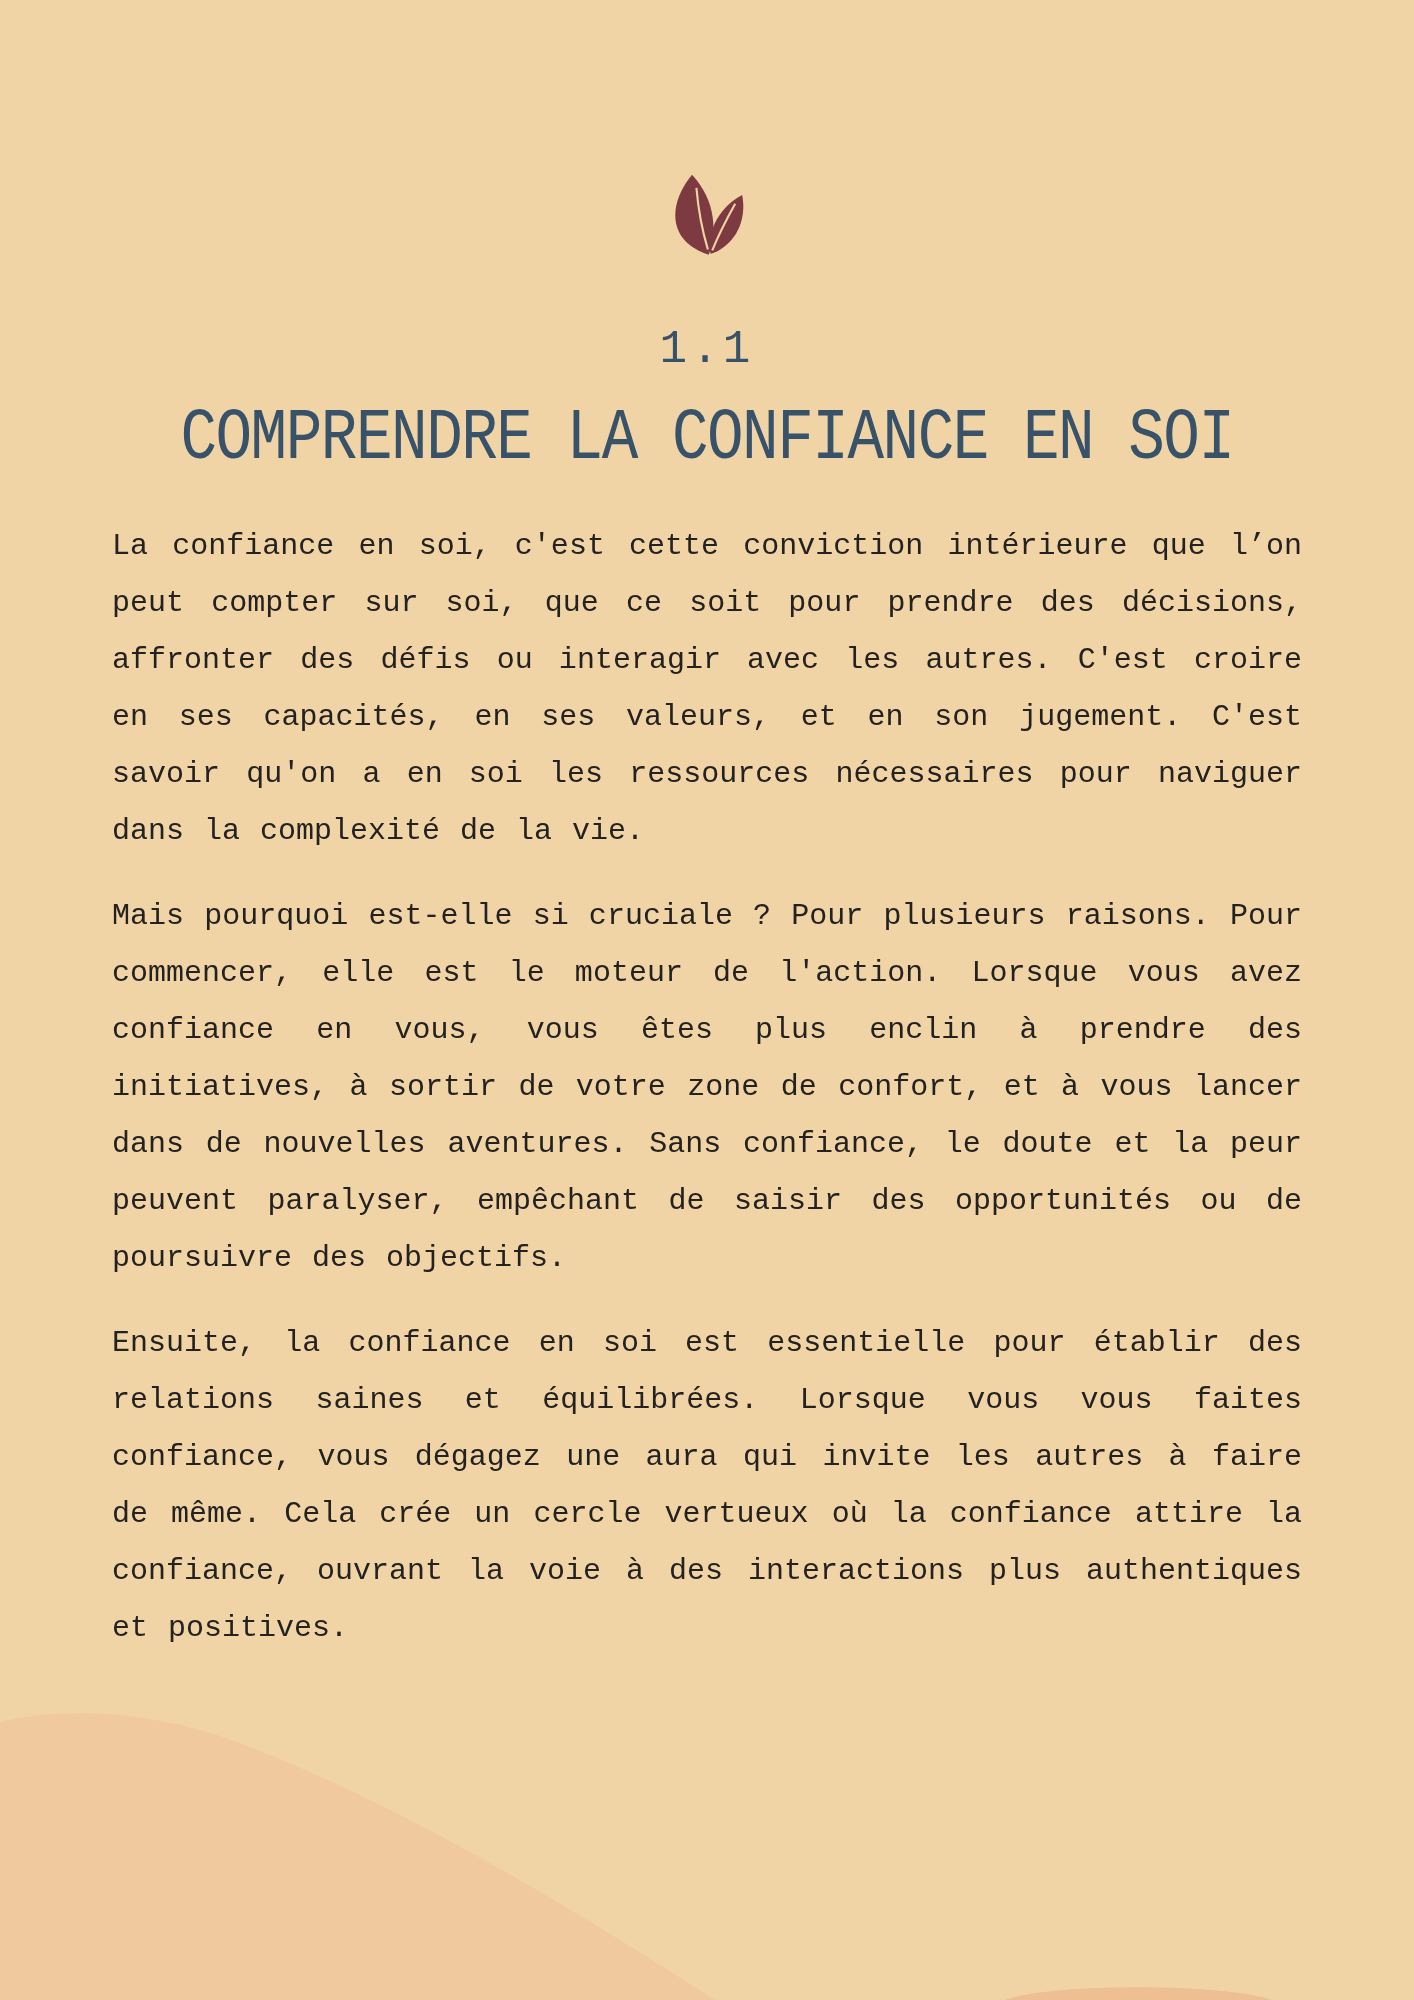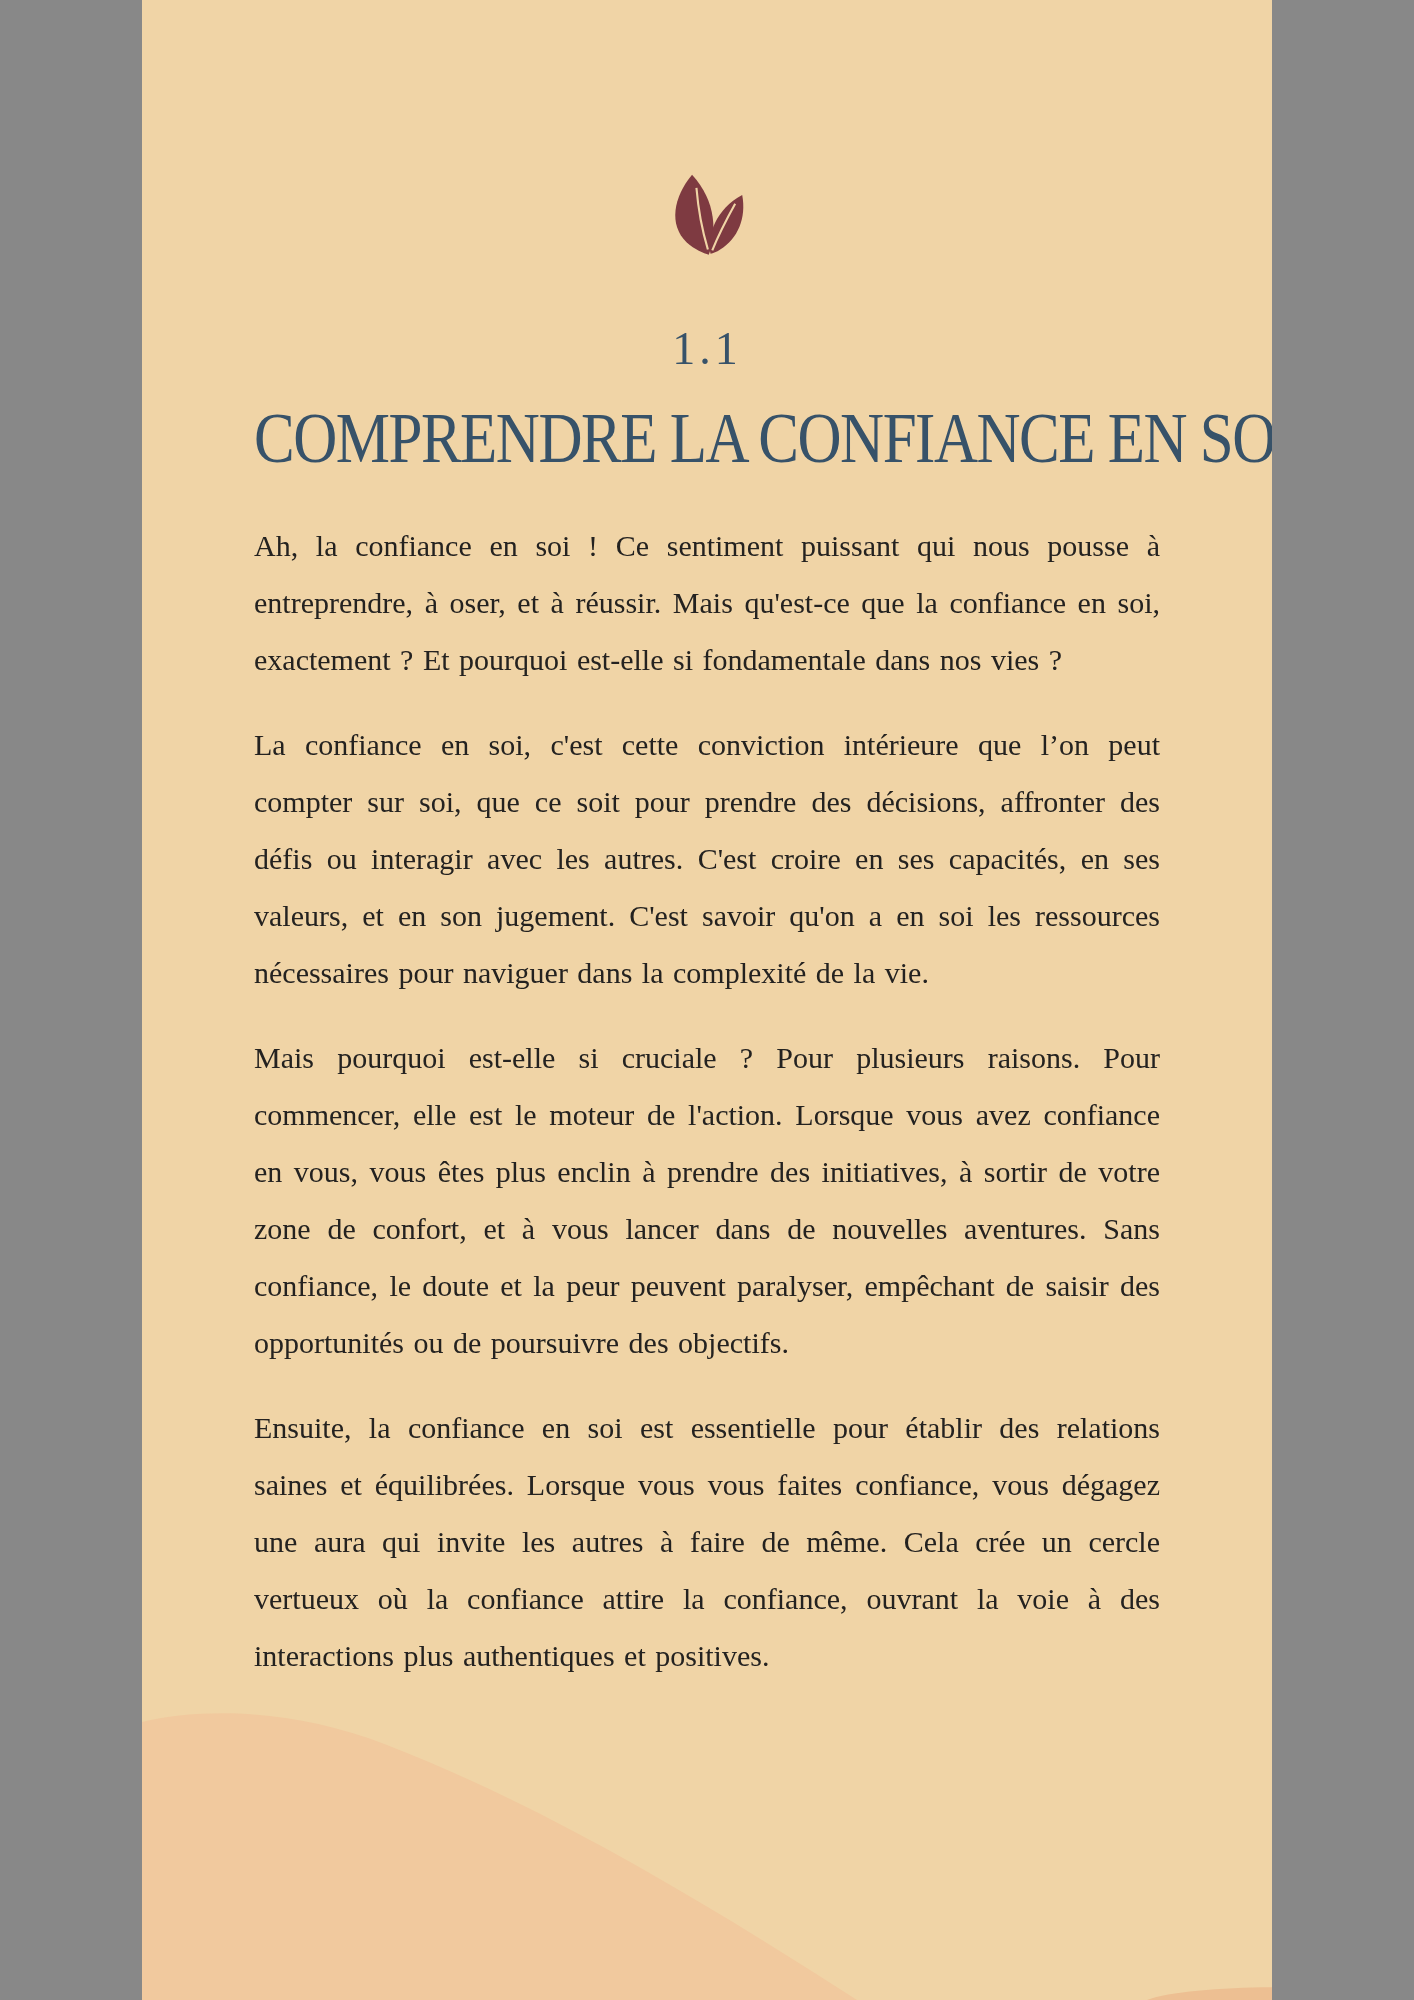--- a/index.html
+++ b/index.html
@@ -2,26 +2,26 @@
 <html><head>
 <meta charset="utf-8">
 <style>
   html, body {
     margin: 0;
     padding: 0;
     background: #888;
   }
   .page {
     position: relative;
-    width: 1130px;
+    width: 1414px;
     height: 2000px;
     margin: 0 auto;
     background: #f0d4a6;
     overflow: hidden;
-    font-family: Liberation Serif, serif;
+    font-family: Liberation Mono, monospace;
   }
   .waves {
     position: absolute;
     left: 0;
     bottom: 0;
     width: 1414px;
     height: 300px;
     display: block;
   }
   .content {
@@ -85,20 +85,19 @@
         <path d="M38,18 C40,42 45,68 51,88" fill="none" stroke="#f0d4a6" stroke-width="2.4"></path>
         <path d="M82,36 C72,54 62,74 56,89" fill="none" stroke="#f0d4a6" stroke-width="2.4"></path>
       </svg>
     </div>
 
     <div class="section-number">1.1</div>
 
     <h1 class="chapter-title">COMPRENDRE LA CONFIANCE EN SOI</h1>
 
     <div class="body-text">
-      <p>Ah, la confiance en soi ! Ce sentiment puissant qui nous pousse à entreprendre, à oser, et à réussir. Mais qu'est-ce que la confiance en soi, exactement ? Et pourquoi est-elle si fondamentale dans nos vies ?</p>
       <p>La confiance en soi, c'est cette conviction intérieure que l’on peut compter sur soi, que ce soit pour prendre des décisions, affronter des défis ou interagir avec les autres. C'est croire en ses capacités, en ses valeurs, et en son jugement. C'est savoir qu'on a en soi les ressources nécessaires pour naviguer dans la complexité de la vie.</p>
       <p>Mais pourquoi est-elle si cruciale ? Pour plusieurs raisons. Pour commencer, elle est le moteur de l'action. Lorsque vous avez confiance en vous, vous êtes plus enclin à prendre des initiatives, à sortir de votre zone de confort, et à vous lancer dans de nouvelles aventures. Sans confiance, le doute et la peur peuvent paralyser, empêchant de saisir des opportunités ou de poursuivre des objectifs.</p>
       <p>Ensuite, la confiance en soi est essentielle pour établir des relations saines et équilibrées. Lorsque vous vous faites confiance, vous dégagez une aura qui invite les autres à faire de même. Cela crée un cercle vertueux où la confiance attire la confiance, ouvrant la voie à des interactions plus authentiques et positives.</p>
     </div>
 
   </div>
 </div>
 
 </body></html>

